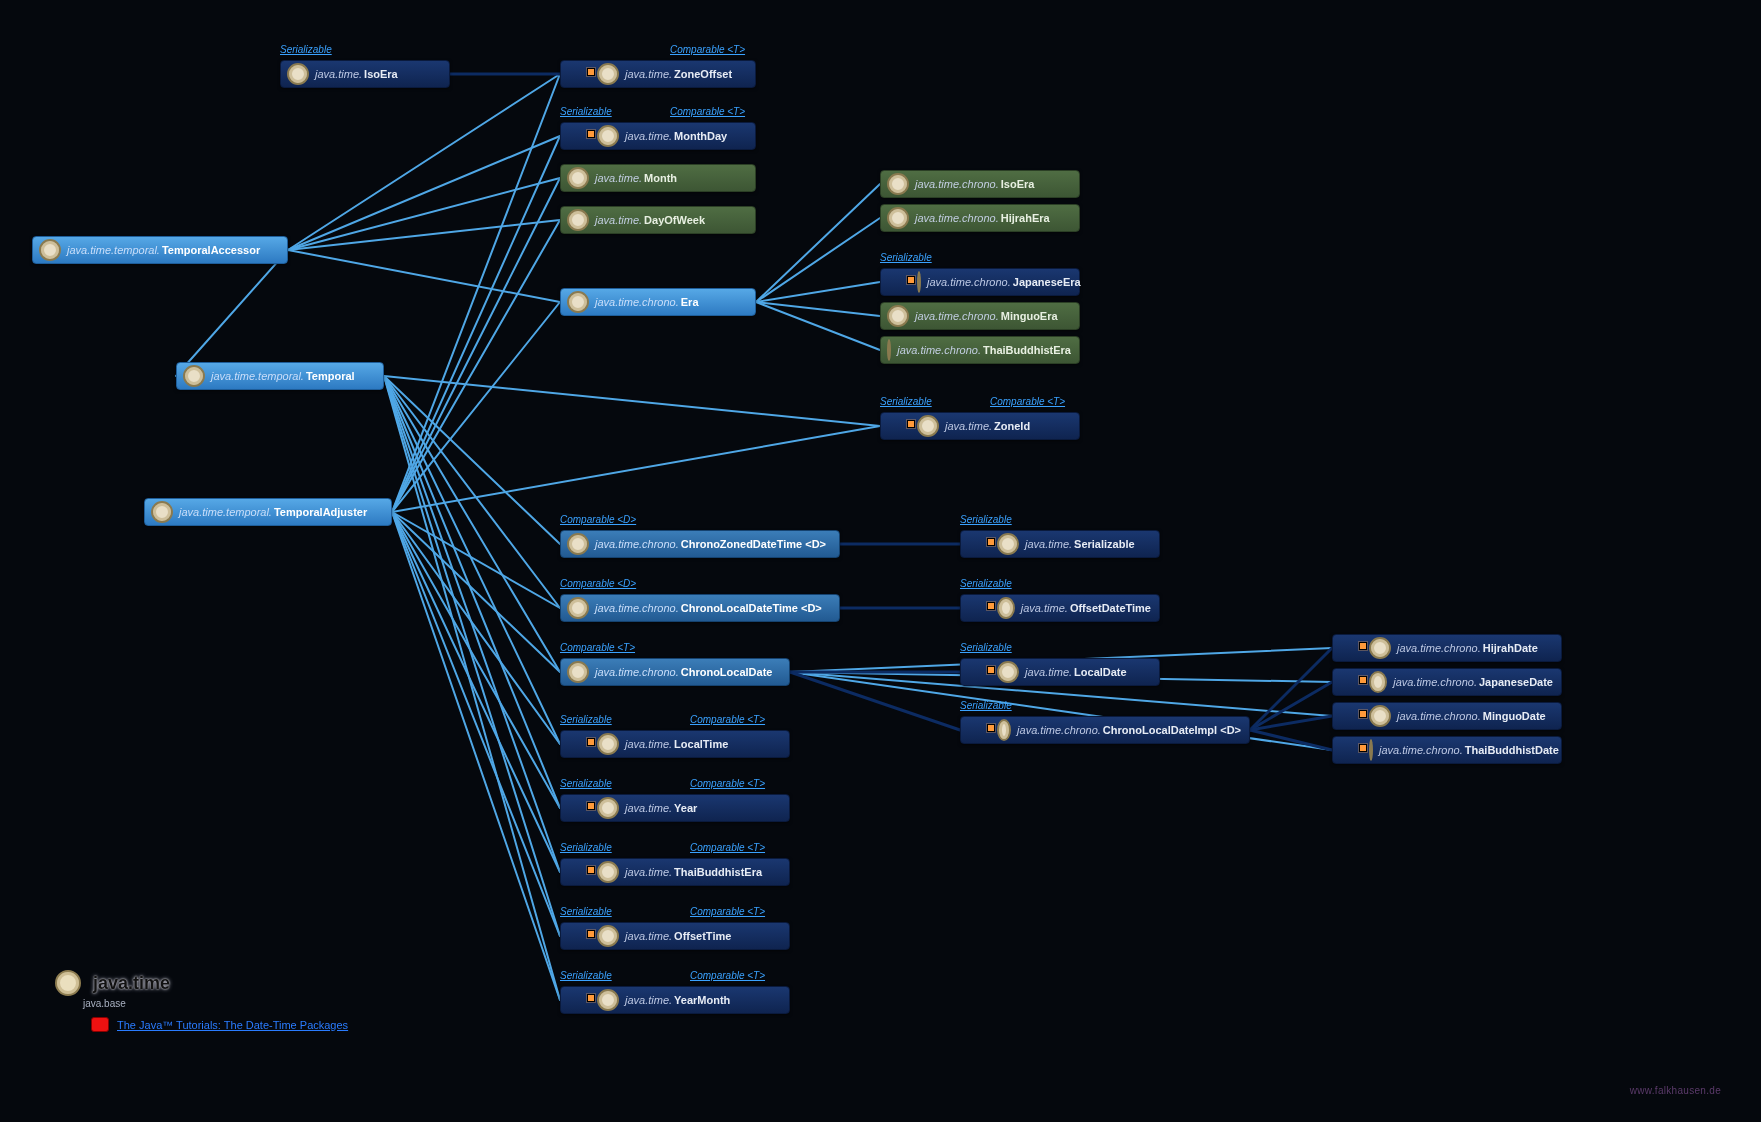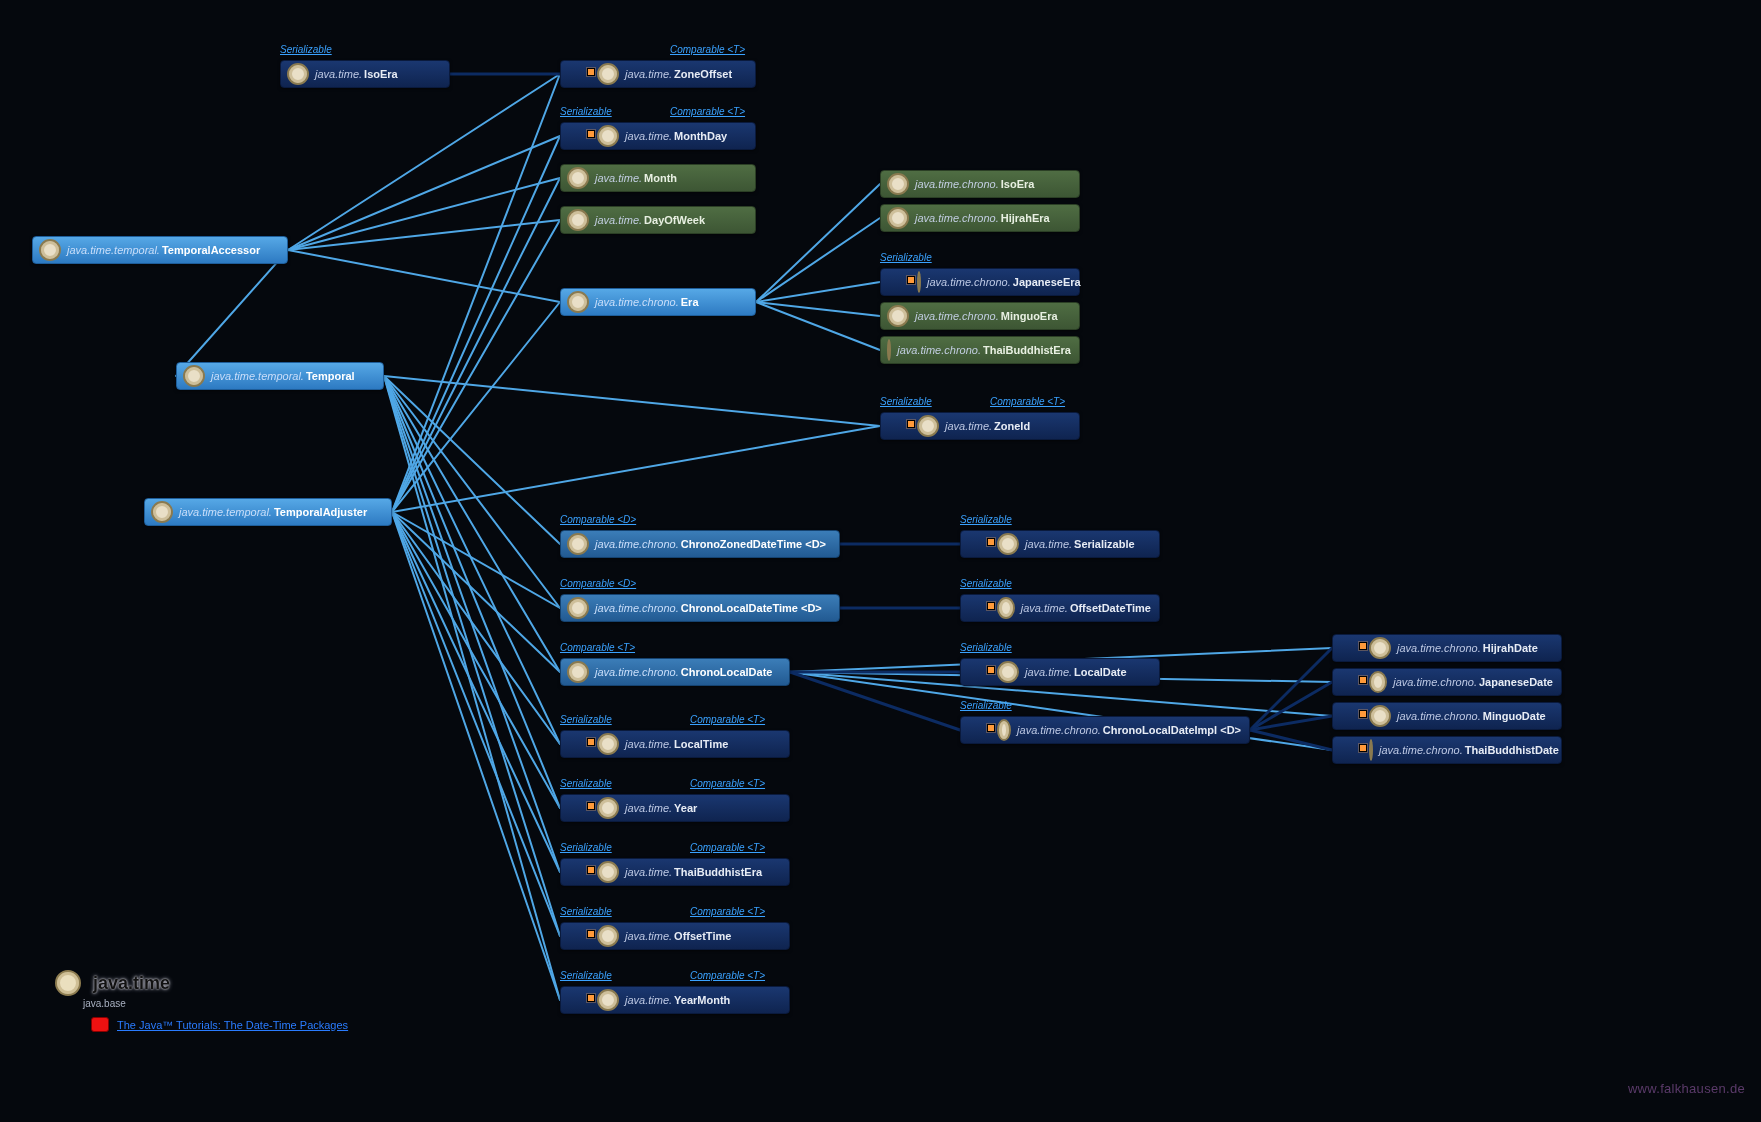--- a/index.html
+++ b/index.html
@@ -121,23 +121,23 @@
     padding-left: 36px;
   }
   .legend .tutorial .red {
     width: 16px; height: 13px;
     background: #e11;
     border-radius: 3px;
     border: 1px solid #800;
   }
   .footer {
     position: absolute;
-    right: 16px;
+    right: 40px;
     bottom: 26px;
-    font-size: 13px;
+    font-size: 10px;
     color: #5b3a6a;
     letter-spacing: .3px;
   }
   .bigicon {
     width: 22px; height: 22px;
     border-radius: 50%;
     background: #eadfbe;
     border: 2px solid #8d7c50;
     box-shadow: inset 0 0 0 3px rgba(180,160,110,.5);
   }

